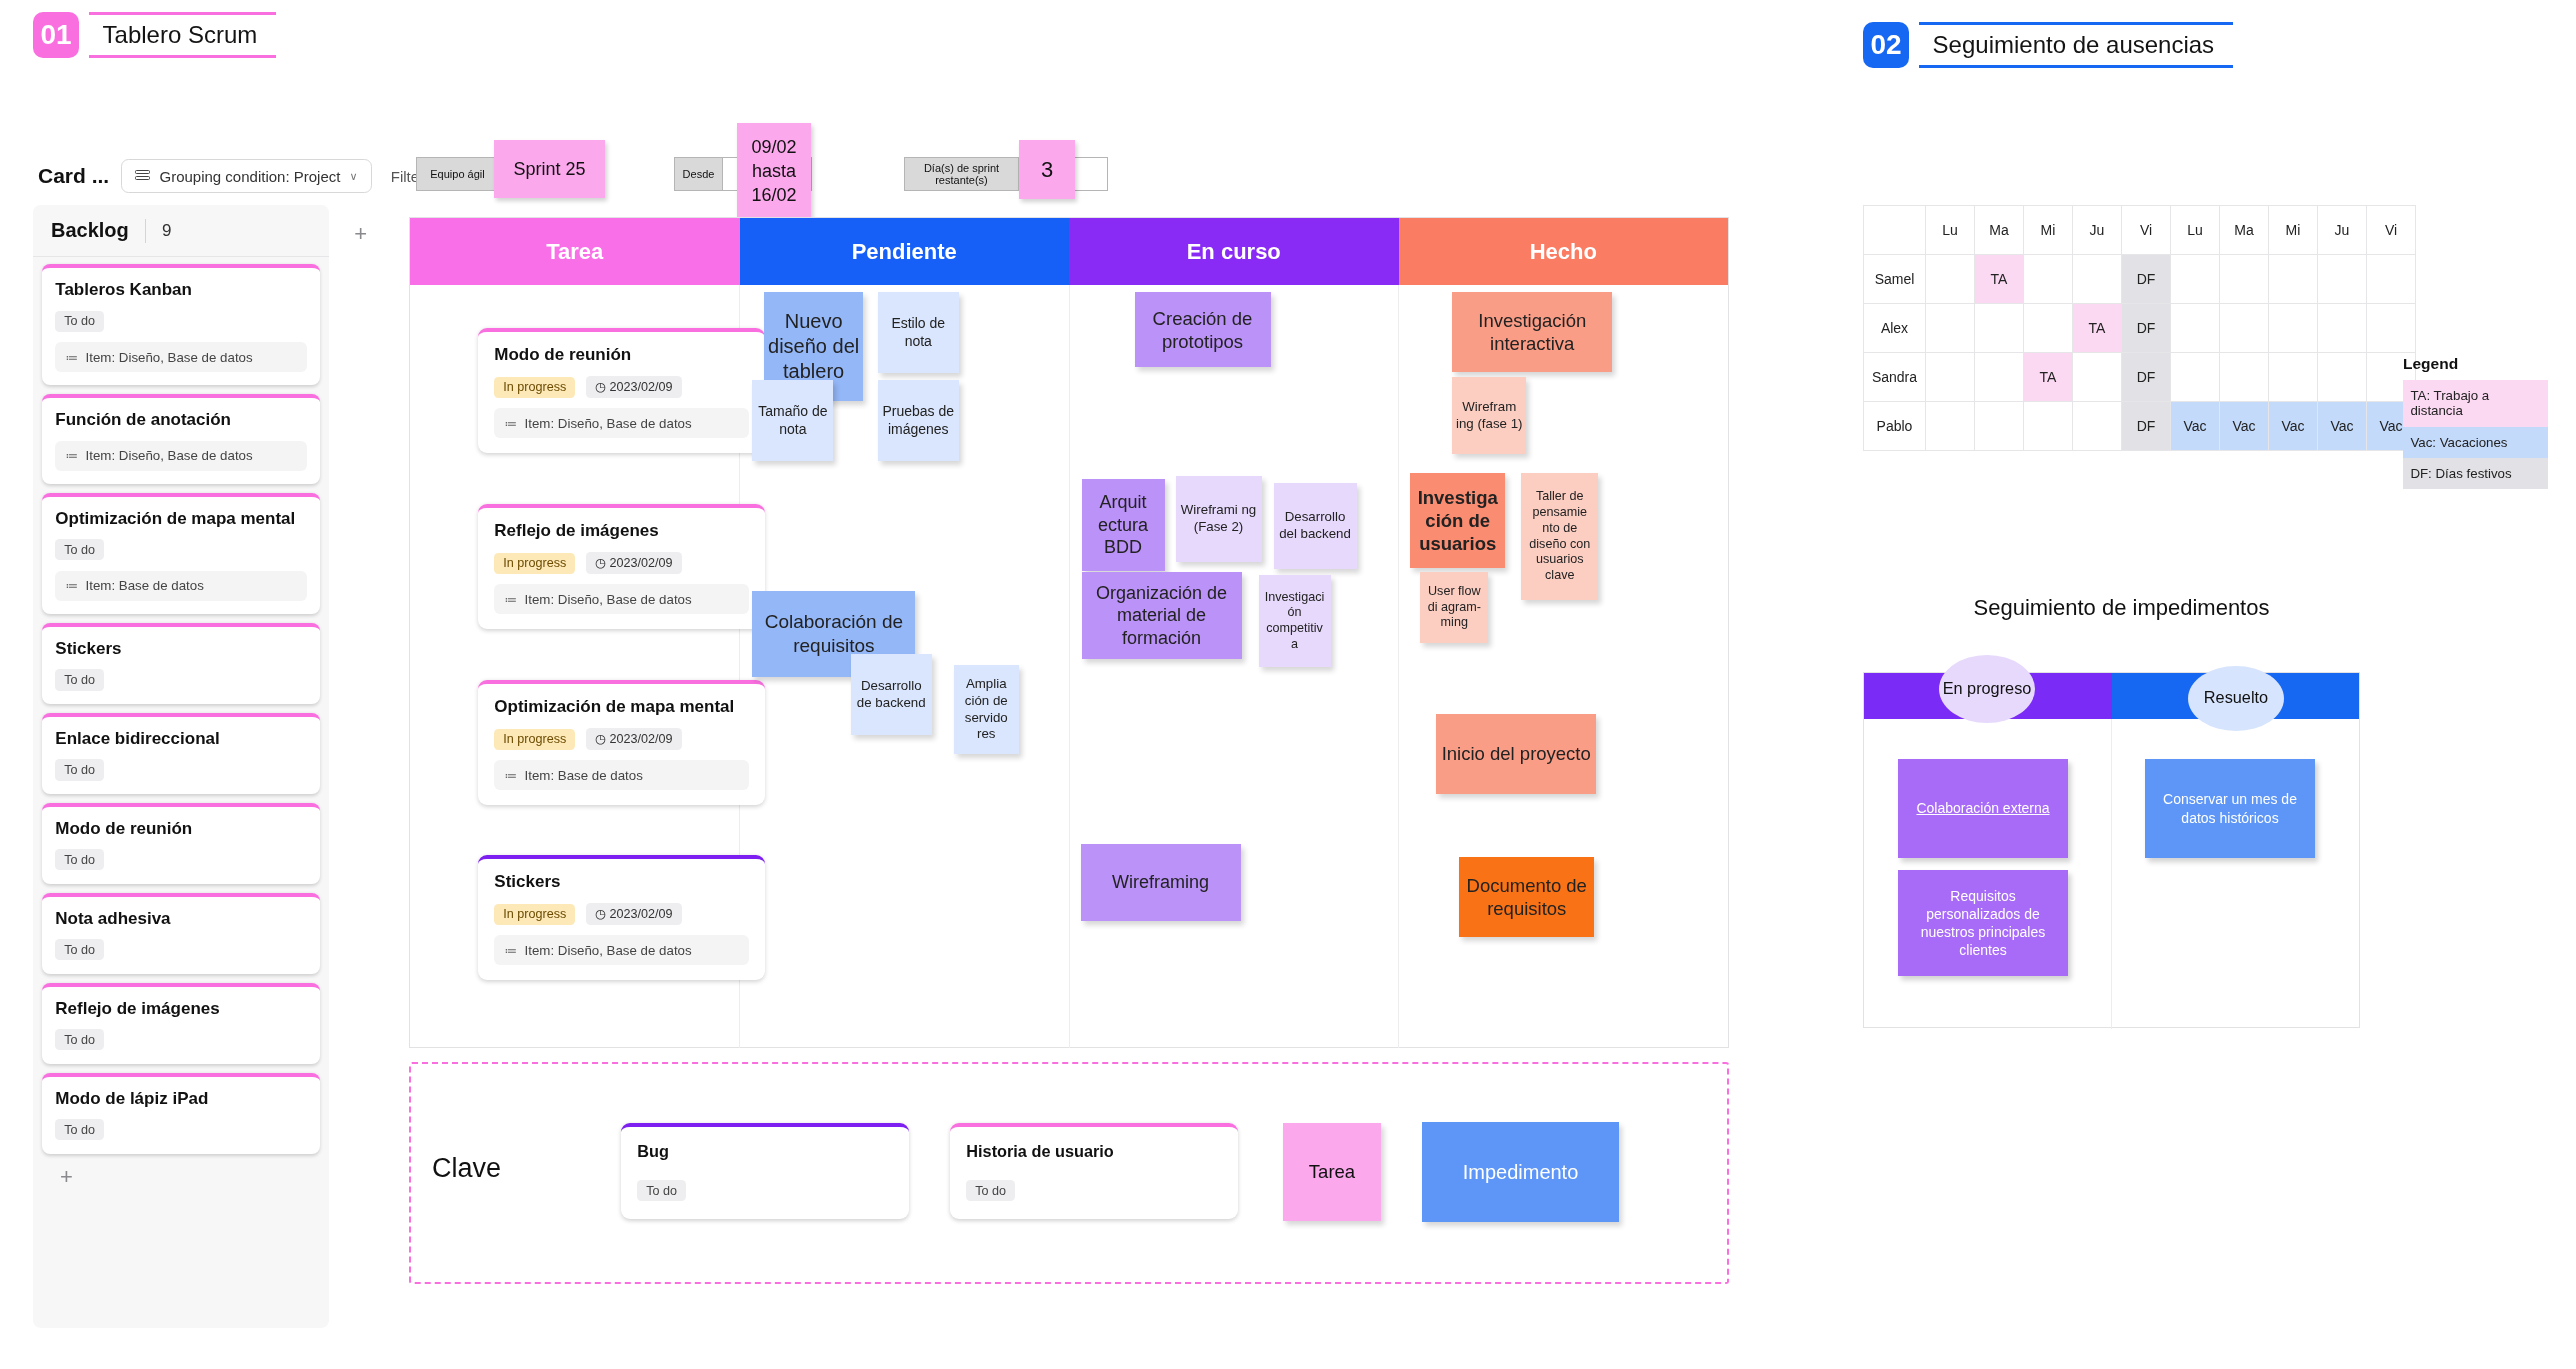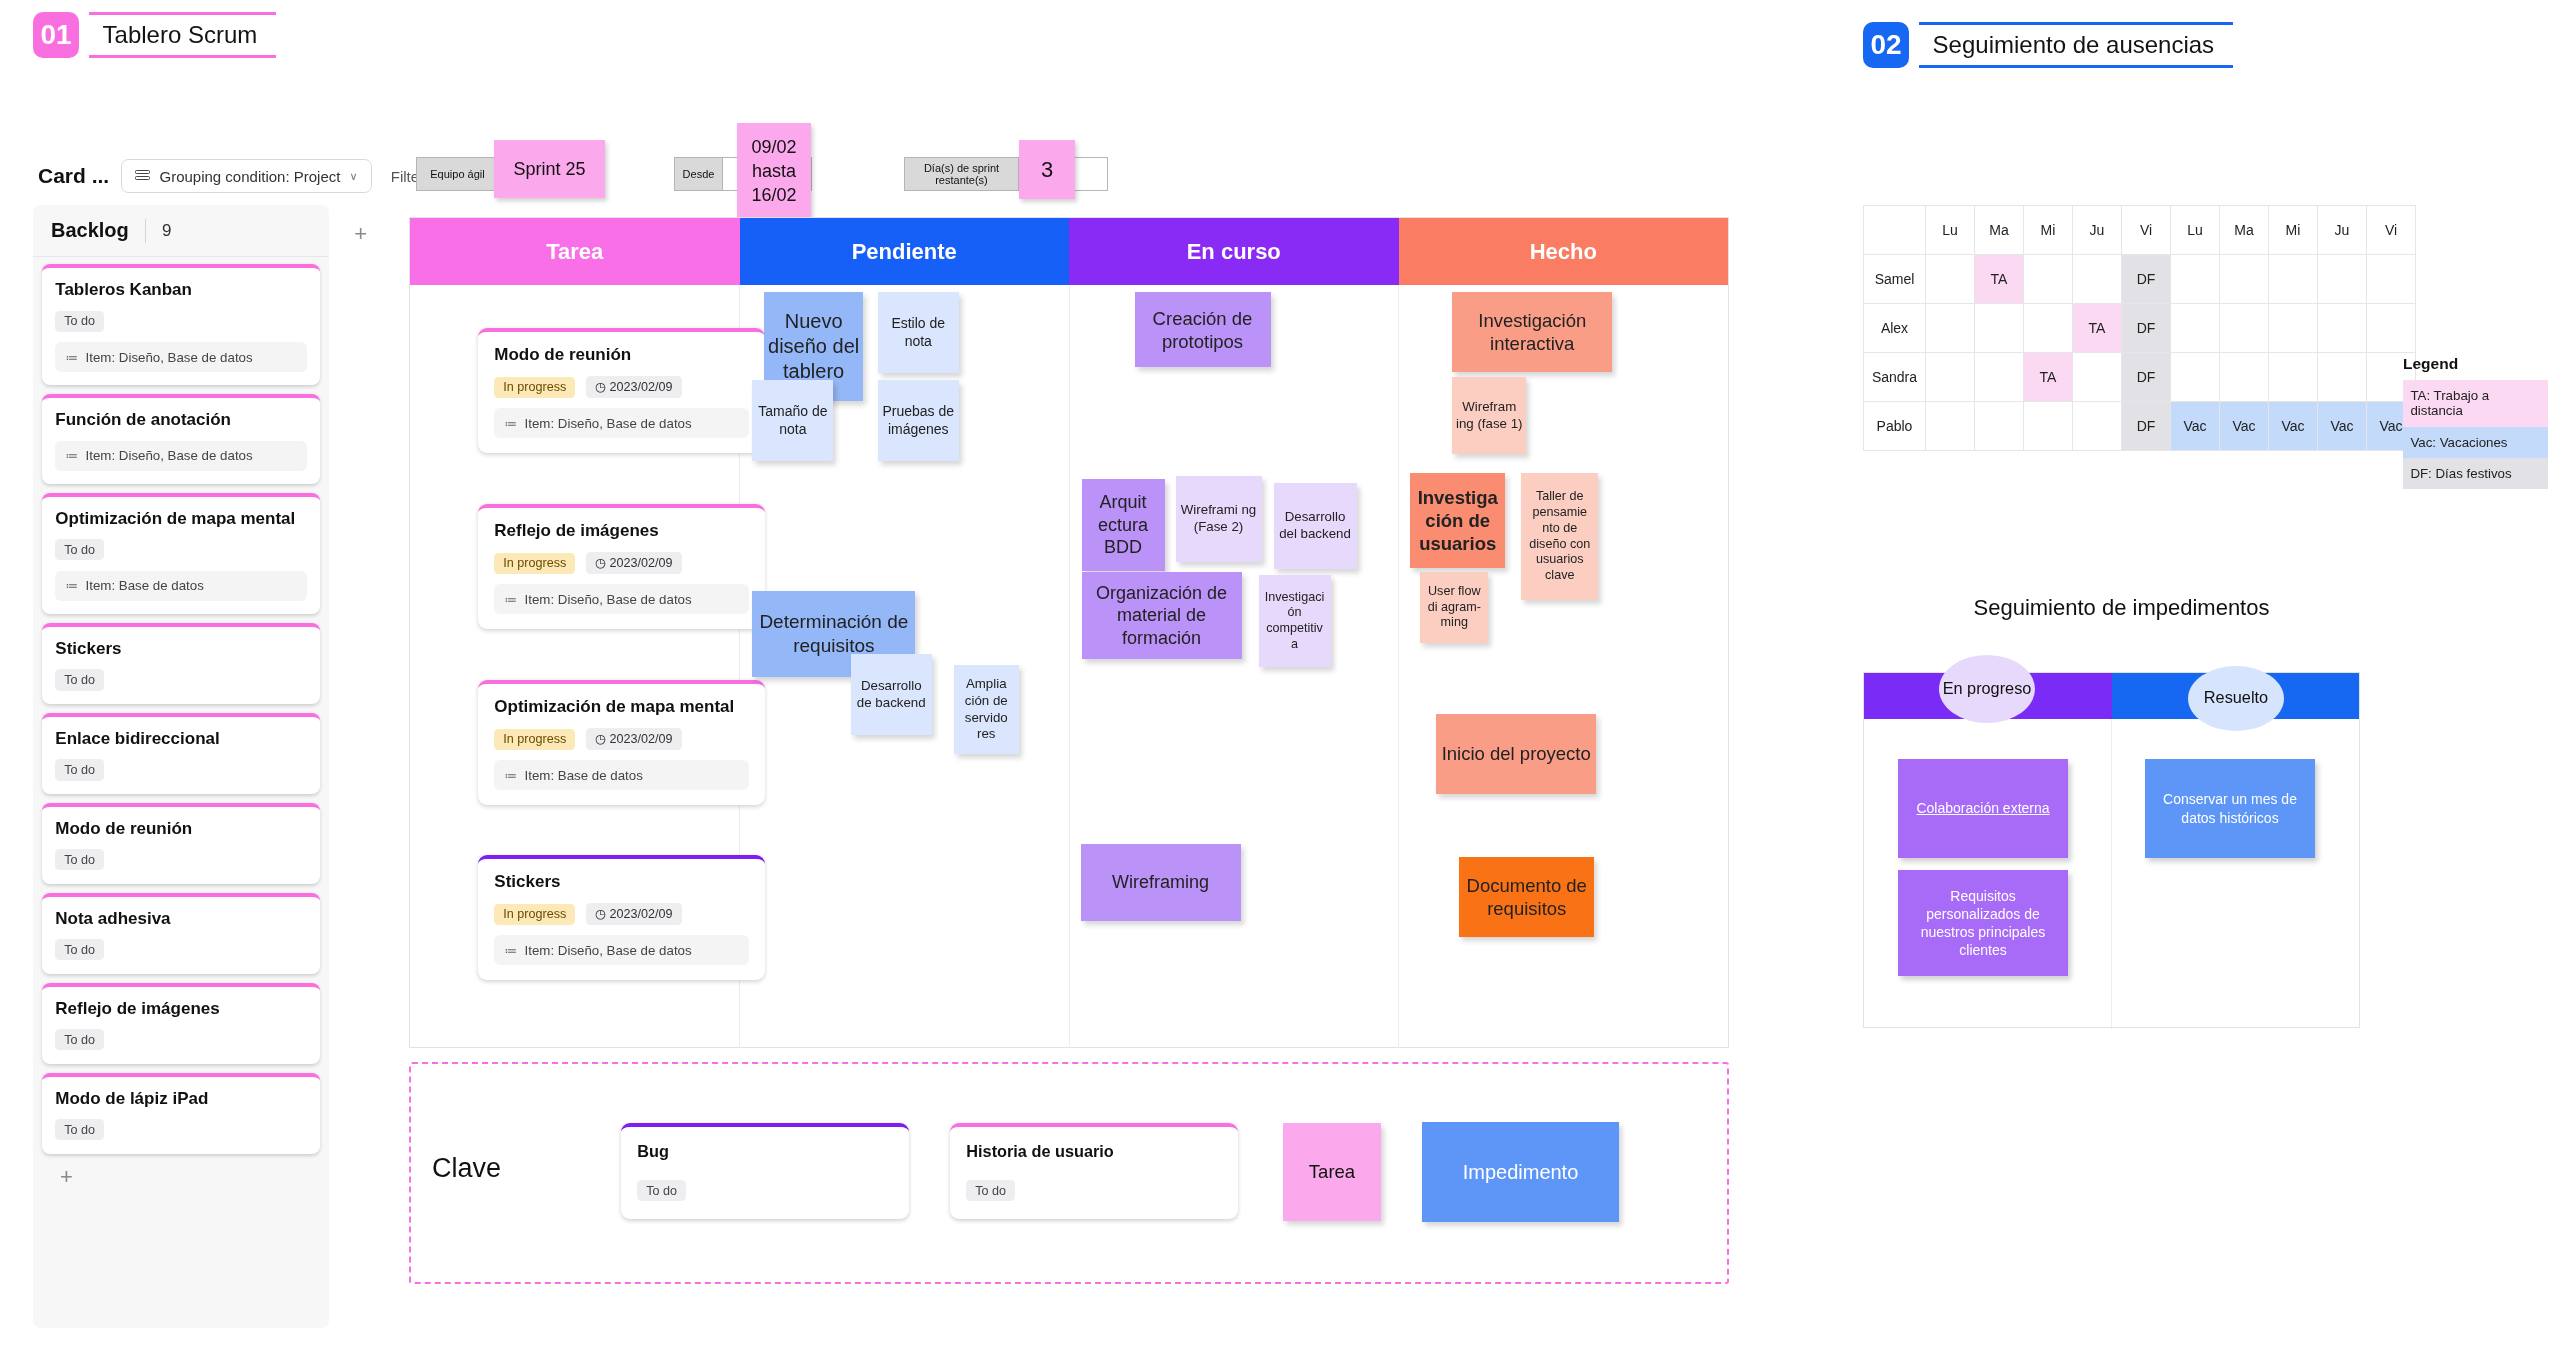--- a/index.html
+++ b/index.html
@@ -346,21 +346,21 @@
             <span>Item: Diseño, Base de datos</span>
           </div>
         </div>
       </div>
 
       <div class="bcol">
         <div class="note" style="left:24.4px; top:7.4px; width:99px; height:109px; background:#94B7F7; font-size:20px;">Nuevo diseño del tablero</div>
         <div class="note" style="left:138px; top:7.4px; width:81px; height:81px; background:#DAE6FD; font-size:14px;">Estilo de nota</div>
         <div class="note" style="left:12.6px; top:95px; width:81px; height:81px; background:#DAE6FD; font-size:14px;">Tamaño de nota</div>
         <div class="note" style="left:138px; top:95px; width:81px; height:81px; background:#DAE6FD; font-size:14px;">Pruebas de imágenes</div>
-        <div class="note" style="left:12.6px; top:306px; width:163px; height:86px; background:#94B7F7; font-size:19px;">Determinación de requisitos</div>
+        <div class="note" style="left:12.6px; top:306px; width:163px; height:86px; background:#94B7F7; font-size:19px;">Colaboración de requisitos</div>
         <div class="note" style="left:111px; top:369px; width:81px; height:81px; background:#DAE6FD; font-size:13.3px;">Desarrollo de backend</div>
         <div class="note" style="left:214px; top:380px; width:65px; height:89px; background:#DAE6FD; font-size:13.3px;">Amplia ción de servido res</div>
       </div>
 
       <div class="bcol">
         <div class="note" style="left:65px; top:7.4px; width:136px; height:75px; background:#BB92F7; font-size:18.5px;">Creación de prototipos</div>
         <div class="note" style="left:12px; top:194px; width:83px; height:92px; background:#BB92F7; font-size:18px;">Arquit ectura BDD</div>
         <div class="note" style="left:106px; top:191px; width:86px; height:86px; background:#E7D9FC; font-size:13.3px;">Wireframi ng (Fase 2)</div>
         <div class="note" style="left:204px; top:198px; width:83px; height:86px; background:#E7D9FC; font-size:13.3px;">Desarrollo del backend</div>
         <div class="note" style="left:12px; top:287px; width:160px; height:87px; background:#BB92F7; font-size:18px;">Organización de material de formación</div>

